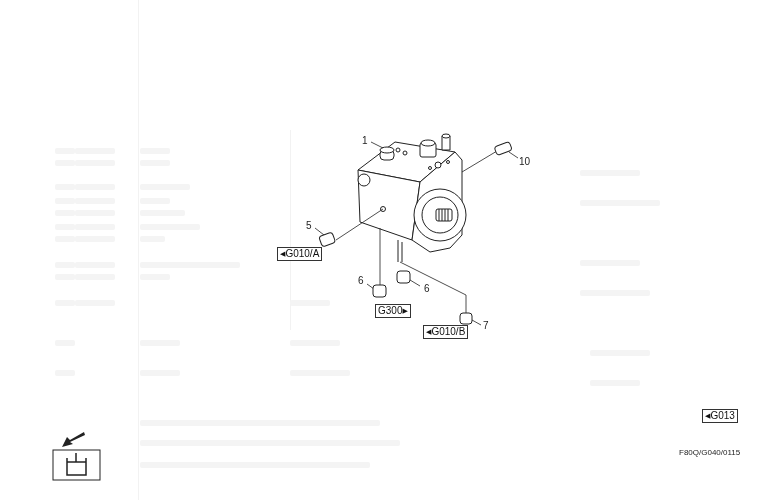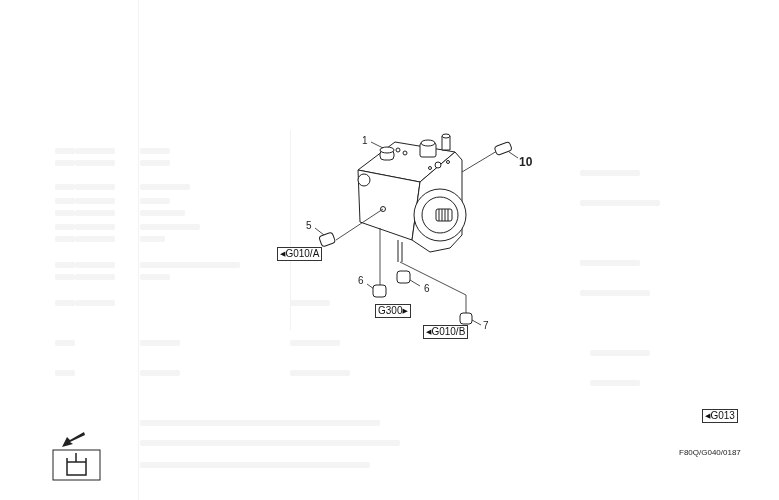--- a/index.html
+++ b/index.html
@@ -141,32 +141,32 @@
 
   <g fill="none" stroke="#222">
     <rect x="53" y="450" width="47" height="30"></rect>
     <path d="M67,458 L67,475 L86,475 L86,458" stroke-width="1.5"></path>
     <line x1="67" y1="462" x2="86" y2="462" stroke-width="1.5"></line>
     <line x1="76" y1="453" x2="76" y2="462" stroke-width="1.5"></line>
   </g>
 </svg>
 
 <span class="callout" style="left:362px;top:136px;">1</span>
-<span class="callout" style="left:519px;top:157px;font-size:12px;font-weight:bold;">10</span>
+<span class="callout" style="left:519px;top:157px;font-size:10px;">10</span>
 <span class="callout" style="left:306px;top:221px;">5</span>
 <span class="callout" style="left:358px;top:276px;">6</span>
 <span class="callout" style="left:424px;top:284px;">6</span>
 <span class="callout" style="left:483px;top:321px;">7</span>
 
 <div class="ref" style="left:277px;top:247px;">
   <span class="tri">◀</span><span>G010/A</span>
 </div>
 <div class="ref" style="left:375px;top:304px;">
   <span>G300</span><span class="tri">▶</span>
 </div>
 <div class="ref" style="left:423px;top:325px;">
   <span class="tri">◀</span><span>G010/B</span>
 </div>
 <div class="ref" style="left:702px;top:409px;">
   <span class="tri">◀</span><span>G013</span>
 </div>
 
-<span class="docid" style="left:679px;top:448px;">F80Q/G040/0187</span>
+<span class="docid" style="left:679px;top:448px;">F80Q/G040/0115</span>
 
 </body></html>

